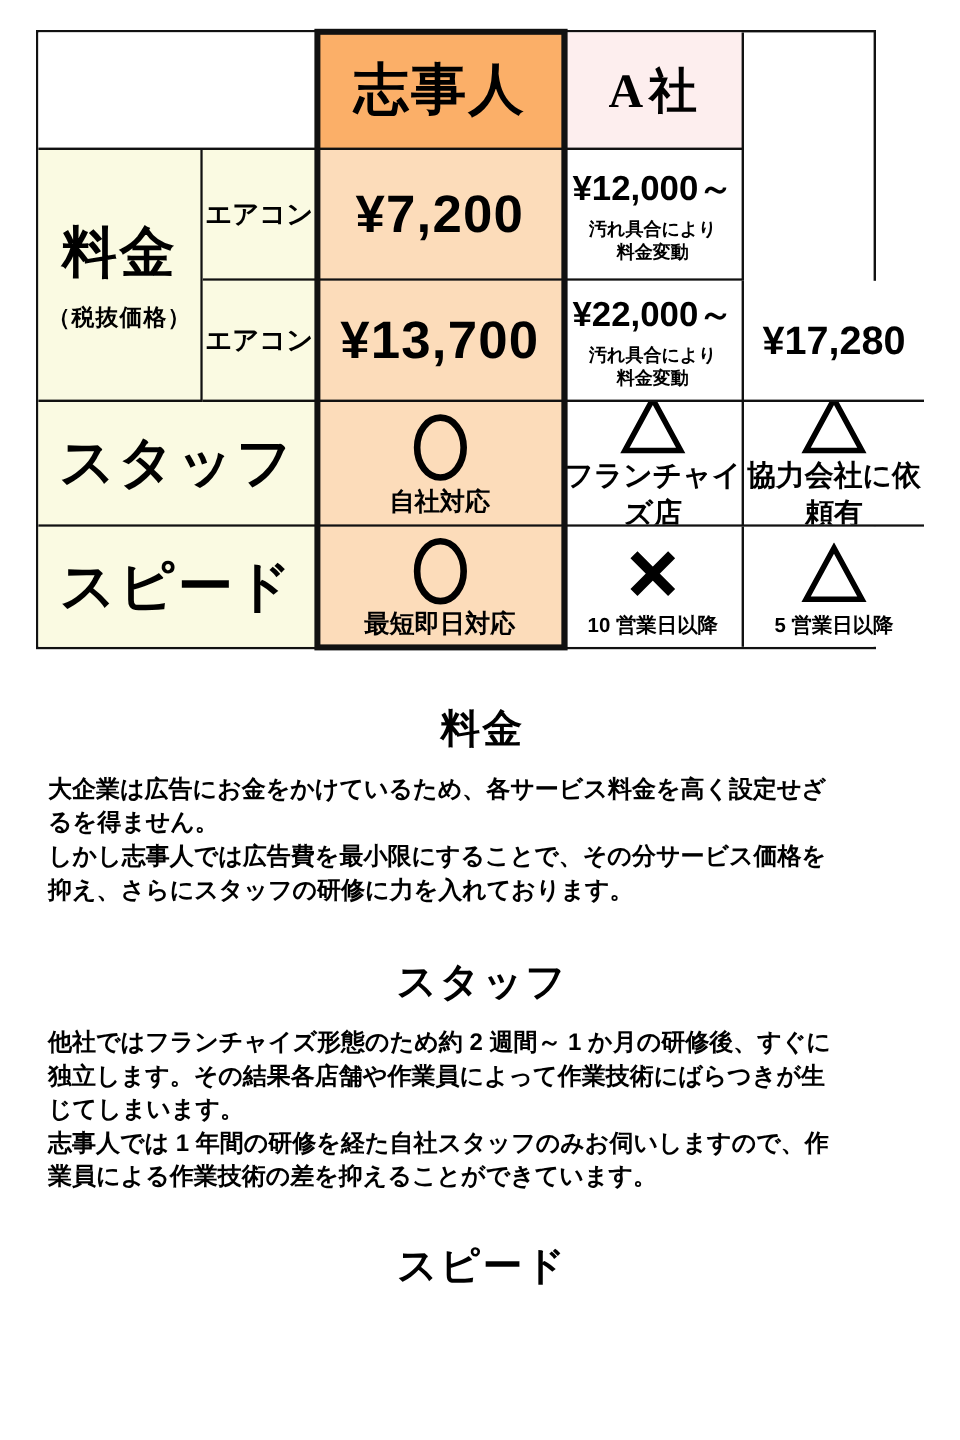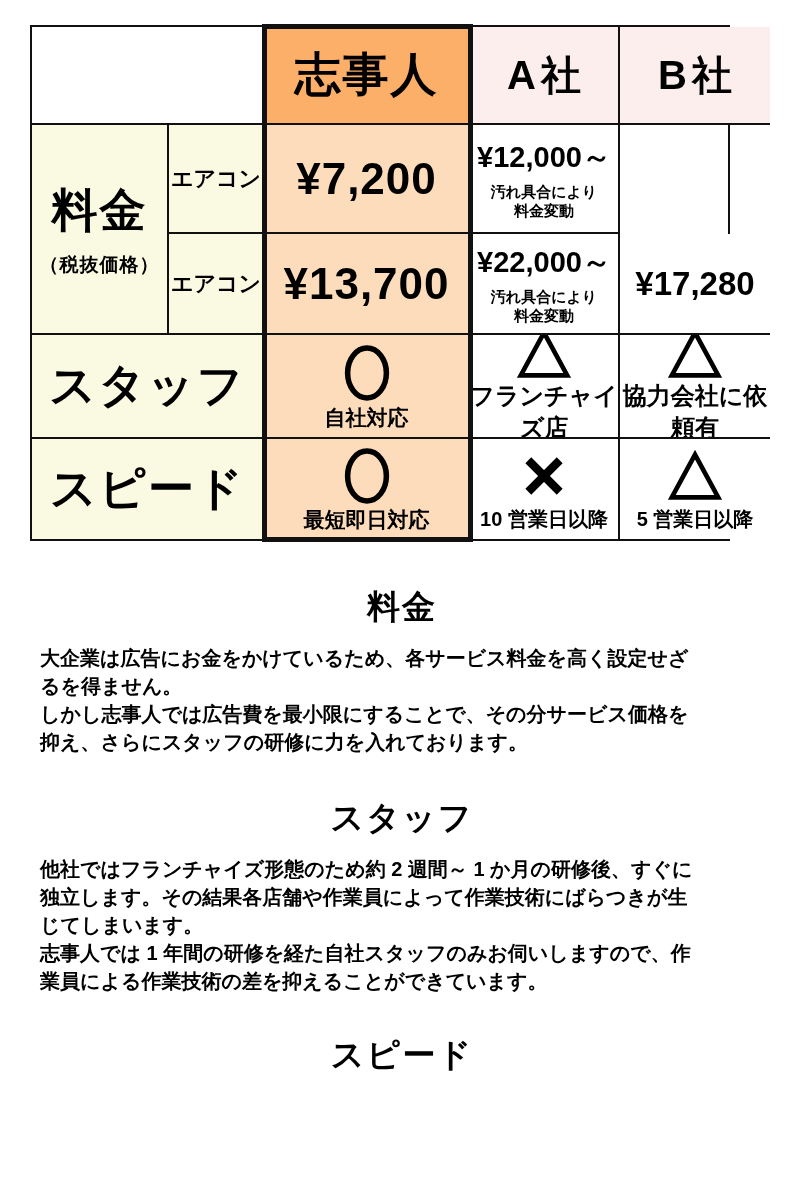--- a/index.html
+++ b/index.html
@@ -42,21 +42,21 @@
   .svc-small { font-size:16px; margin-bottom:2px; }
 
   .price-hl { font-size:44px; letter-spacing:1px; }
   .price-a  { font-size:29px; }
   .price-b  { font-size:33px; }
   .note     { font-size:15px; line-height:19px; margin-top:4px; white-space:pre-line; }
 
   .sym-box { flex:1; display:flex; align-items:center; justify-content:center; padding-top:6px; }
   .cap    { font-size:21px; margin-bottom:5px; }
   .cap-sm { font-size:24px; margin-bottom:7px; }
-  .cap-md { font-size:20px; margin-bottom:6px; }
+  .cap-md { font-size:17px; margin-bottom:6px; }
 
   
   .col-highlight {
     position:absolute; pointer-events:none;
     left:232px; top:-1px; width:211px; height:518px;
     border:5px solid #111;
   }
 
   
   .sections { margin:0 36px 0 40px; }
@@ -68,22 +68,21 @@
   }
 </style>
 </head>
 <body>
 
 <div class="table-wrap">
   <div class="cmp-table">
 
     <div class="cell bg-white" style="grid-column:1/3; grid-row:1;"></div>
     <div class="cell bg-orange h-shiji" style="grid-column:3; grid-row:1;">志事人</div>
-    <div class="cell bg-pink h-comp" style="grid-column:4; grid-row:1;">A社</div>
-    <div class="cell bg-pink h-comp no-r" style="grid-column:5; grid-row:1;">B社</div>
+    <div class="cell bg-pink h-comp" style="grid-column:4; grid-row:1;font-family:Liberation Serif, serif;">A社</div>
 
     <div class="cell bg-cream" style="grid-column:1; grid-row:2/4;">
       <div class="lbl-big">料金</div>
       <div class="lbl-sub">（税抜価格）</div>
     </div>
 
     <div class="cell bg-cream" style="grid-column:2; grid-row:2;">
       <div class="svc">エアコン</div>
     </div>
     <div class="cell bg-peach price-hl" style="grid-column:3; grid-row:2;">¥7,200</div>

